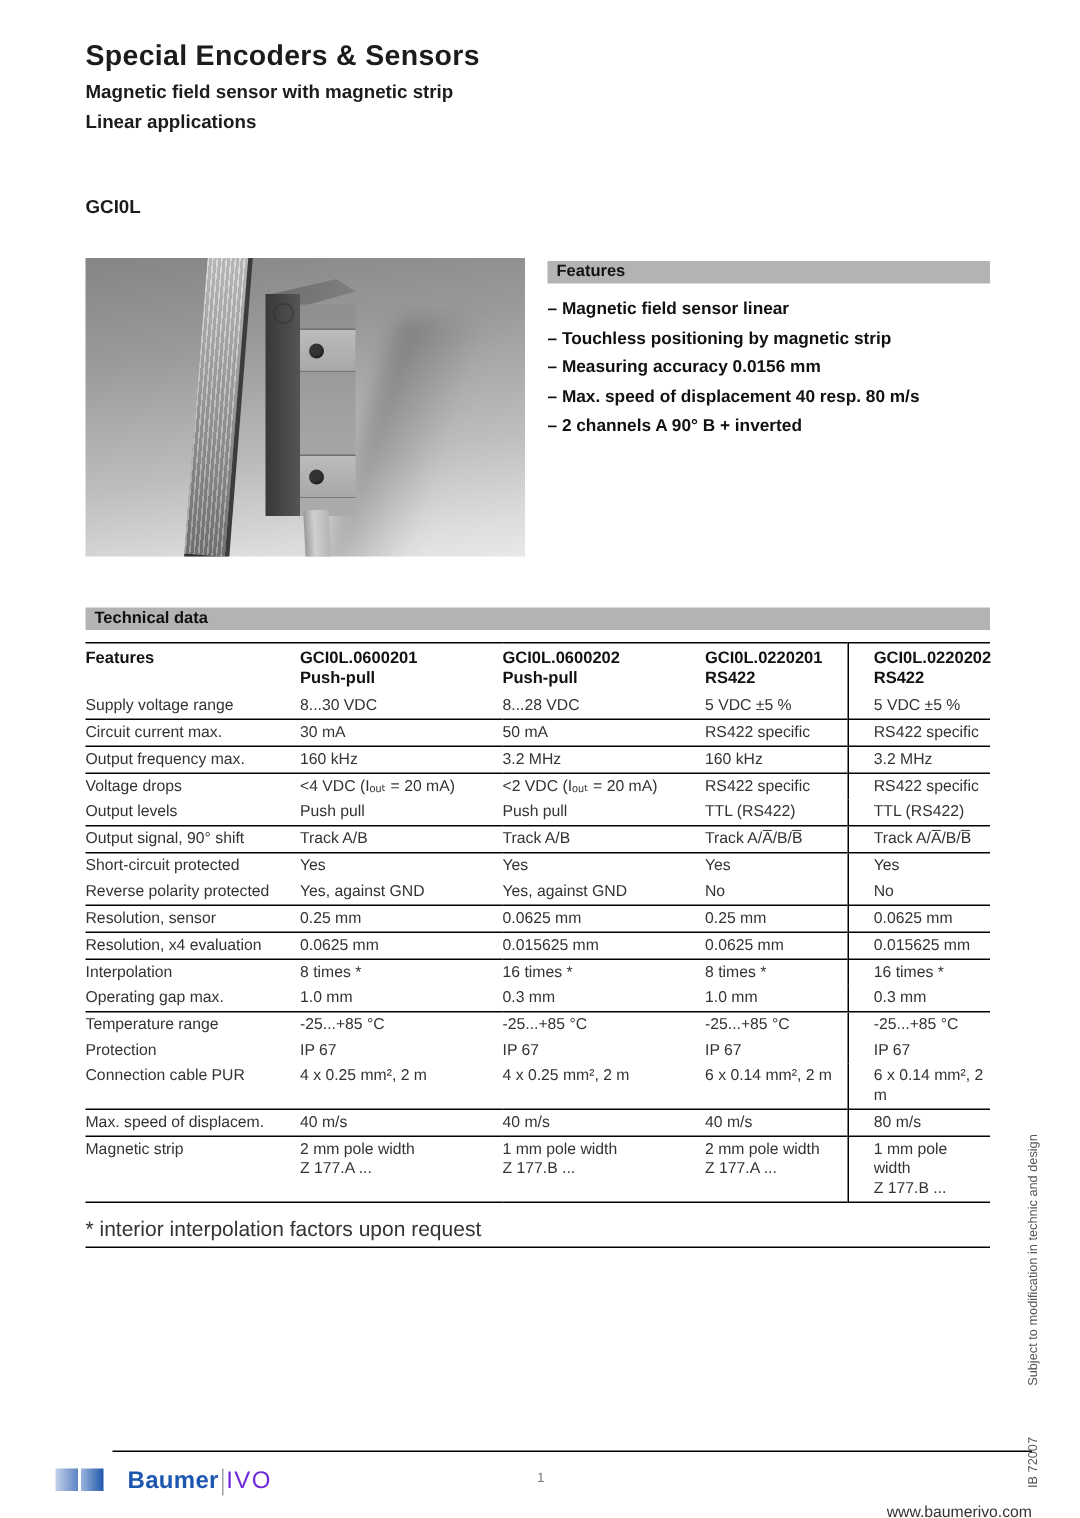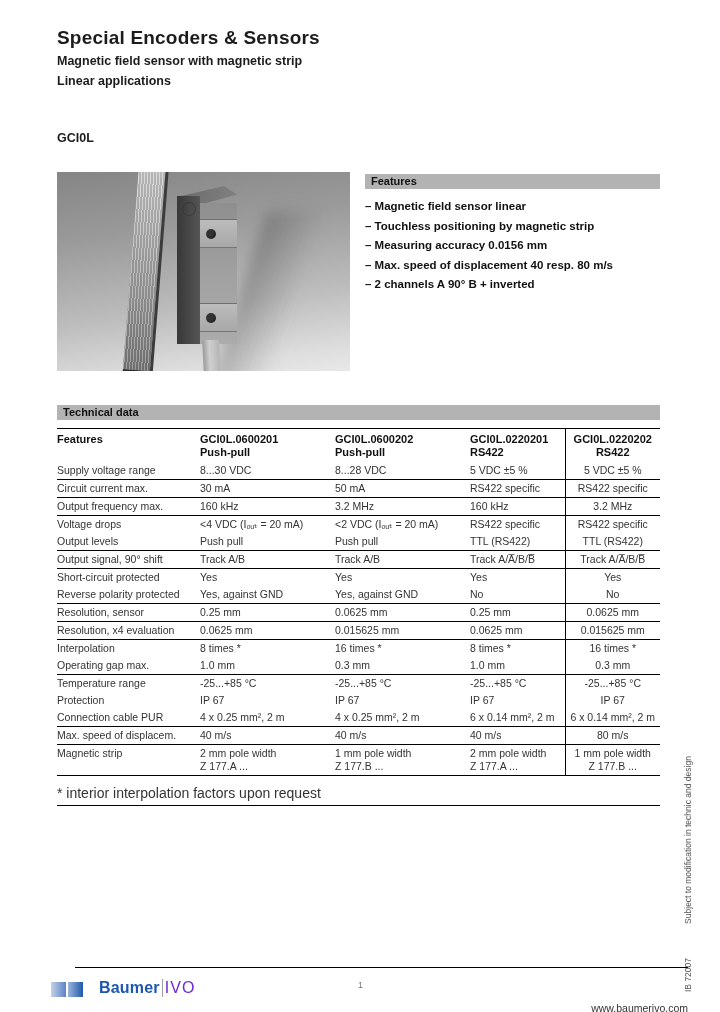--- a/index.html
+++ b/index.html
@@ -51,27 +51,27 @@
     line-height:19.5px;color:#111;}
   
   #tech-band{left:57px;top:405px;width:597px;}
   #tech-table-wrap{left:57px;top:428px;width:603px;}
   #spec-table{width:603px;border-collapse:collapse;table-layout:fixed;border-top:1.5px solid #000;}
   #spec-table th{font-size:11px;font-weight:bold;text-align:left;vertical-align:top;
     padding:4px 2px 3px 0;line-height:13px;color:#111;}
   #spec-table td{font-size:10.5px;line-height:13px;padding:2px 2px 2px 0;vertical-align:top;
     color:#333;white-space:pre-line;}
   #spec-table tr.rule td{border-top:1px solid #000;}
-  #spec-table th:nth-child(5),#spec-table td:nth-child(5){border-left:1px solid #000;padding-left:2px;text-align:center;}
+  #spec-table th:nth-child(5),#spec-table td:nth-child(5){border-left:1px solid #000;padding-left:17px;}
   #spec-table{border-bottom:1px solid #000;}
   #footnote{border-bottom:1px solid #000;font-size:14px;color:#333;
     padding:9px 0 4px 0;}
   
   #footer-rule{left:75px;top:967px;width:613px;height:1px;background:#000;}
-  #brand{left:51px;top:979px;display:flex;align-items:flex-end;}
+  #brand{left:37px;top:979px;display:flex;align-items:flex-start;}
   .brand-sq{width:15px;height:15px;margin-right:2px;}
   #brand-sq1{background:linear-gradient(90deg,#c3d1ea,#5c84c4);}
   #brand-sq2{background:linear-gradient(90deg,#9cb6dd,#2058ab);}
   #brand-name{margin-left:14px;font-size:16px;font-weight:bold;color:#1d57b0;letter-spacing:.2px;}
   #brand-suffix{font-size:16px;color:#6d28d9;border-left:1px solid #9aa0a6;padding-left:2px;margin-left:2px;
     font-weight:normal;letter-spacing:1px;}
   #page-num{left:358px;top:980px;font-size:9px;color:#777;}
   #website{left:520px;top:982px;width:168px;text-align:right;font-size:10.5px;color:#333;margin-top:20px;}
   .vert{position:absolute;white-space:nowrap;font-size:8.5px;color:#555;
     transform:translate(-50%,-50%) rotate(-90deg);}

